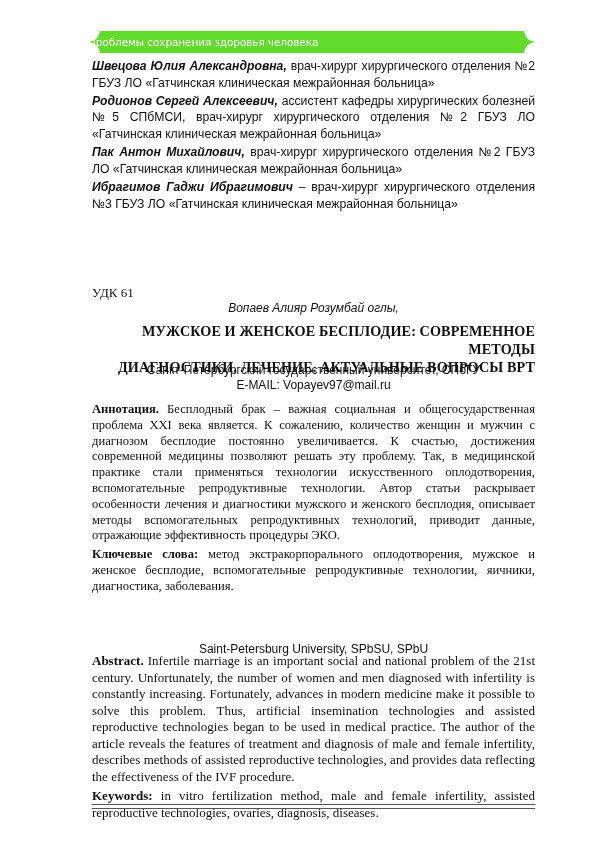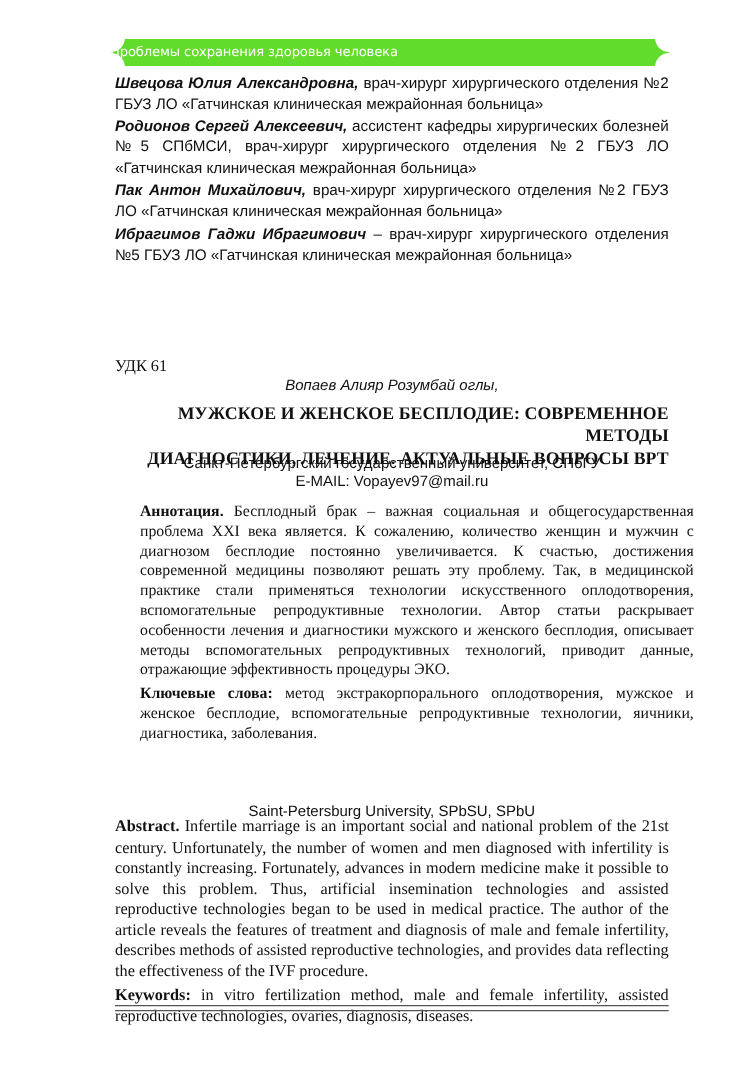--- a/index.html
+++ b/index.html
@@ -93,21 +93,20 @@
     font-size: 12px;
     line-height: 15px;
   }
 
   .abstract-ru {
     top: 402px;
     font-family: "Liberation Serif", serif;
     font-size: 12.6px;
     line-height: 15.8px;
     text-align: justify;
-    margin-left: 20px;
   }
   .abstract-ru p { margin: 0 0 3px 0; }
   .lead { font-weight: bold; }
 
   .byline-en {
     top: 567px;
     text-align: center;
     font-family: "Liberation Sans", sans-serif;
     font-style: italic;
     font-size: 12px;
@@ -169,21 +168,21 @@
     <svg width="448" height="22" viewBox="0 0 448 22">
       <path d="M12 0 L436 0 C437 6 440 10 448 11 C440 12 437 16 436 22 L12 22 C11 16 8 12 0 11 C8 10 11 6 12 0 Z" fill="#62DC2A"></path>
     </svg>
     <div class="banner-text">Проблемы сохранения здоровья человека</div>
   </div>
 
   <div class="col authors">
     <p><span class="name">Швецова Юлия Александровна,</span><span> врач-хирург хирургического отделения №2 ГБУЗ ЛО «Гатчинская клиническая межрайонная больница»</span></p>
     <p><span class="name">Родионов Сергей Алексеевич,</span><span> ассистент кафедры хирургических болезней №5 СПбМСИ, врач-хирург хирургического отделения №2 ГБУЗ ЛО «Гатчинская клиническая межрайонная больница»</span></p>
     <p><span class="name">Пак Антон Михайлович,</span><span> врач-хирург хирургического отделения №2 ГБУЗ ЛО «Гатчинская клиническая межрайонная больница»</span></p>
-    <p><span class="name">Ибрагимов Гаджи Ибрагимович</span><span> – врач-хирург хирургического отделения №5 ГБУЗ ЛО «Гатчинская клиническая межрайонная больница»</span></p>
+    <p><span class="name">Ибрагимов Гаджи Ибрагимович</span><span> – врач-хирург хирургического отделения №3 ГБУЗ ЛО «Гатчинская клиническая межрайонная больница»</span></p>
   </div>
 
   <div class="col udk">УДК 61</div>
   <div class="col byline-ru">Вопаев Алияр Розумбай оглы,</div>
   <div class="col title-ru">
     <div>МУЖСКОЕ И ЖЕНСКОЕ БЕСПЛОДИЕ: СОВРЕМЕННОЕ МЕТОДЫ</div>
     <div>ДИАГНОСТИКИ, ЛЕЧЕНИЕ. АКТУАЛЬНЫЕ ВОПРОСЫ ВРТ</div>
   </div>
   <div class="col affil-ru">
     <div>Санкт-Петербургский государственный университет, СПбГУ</div>

